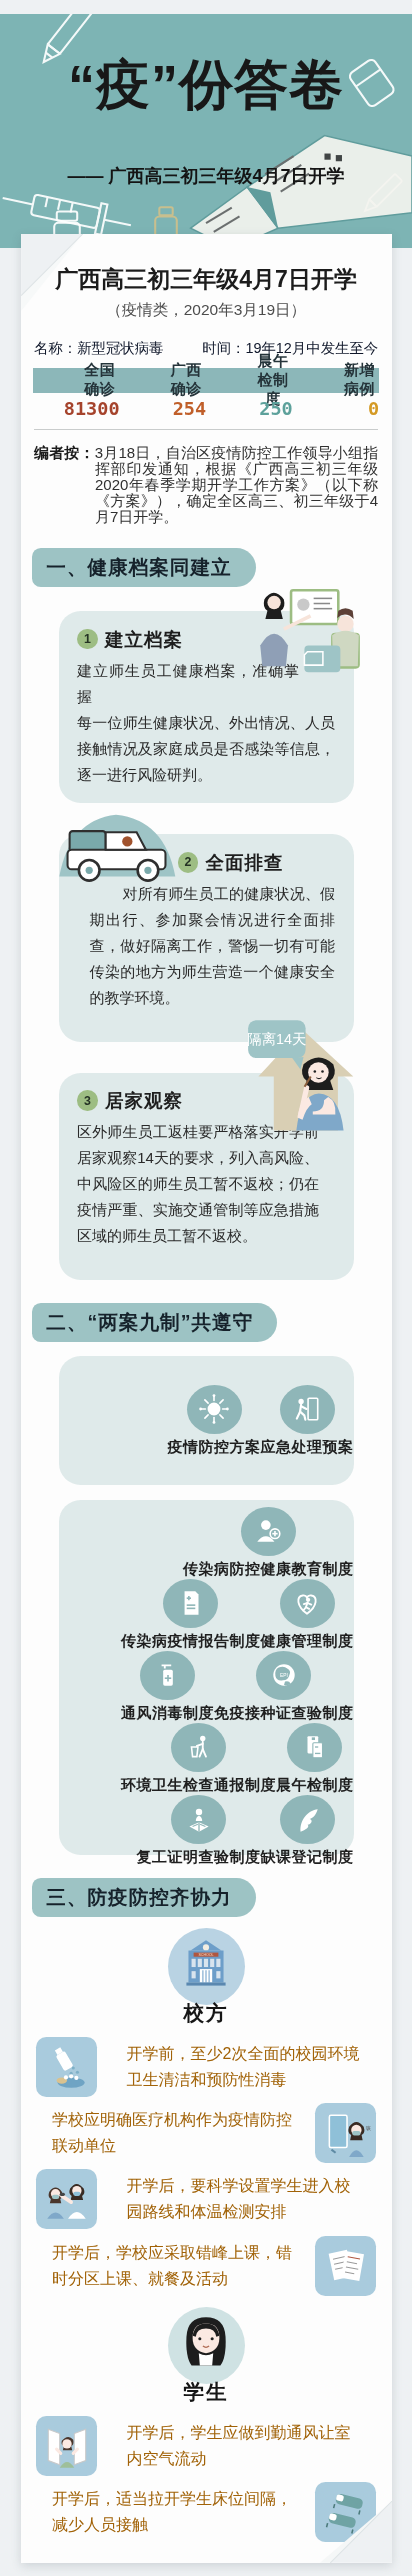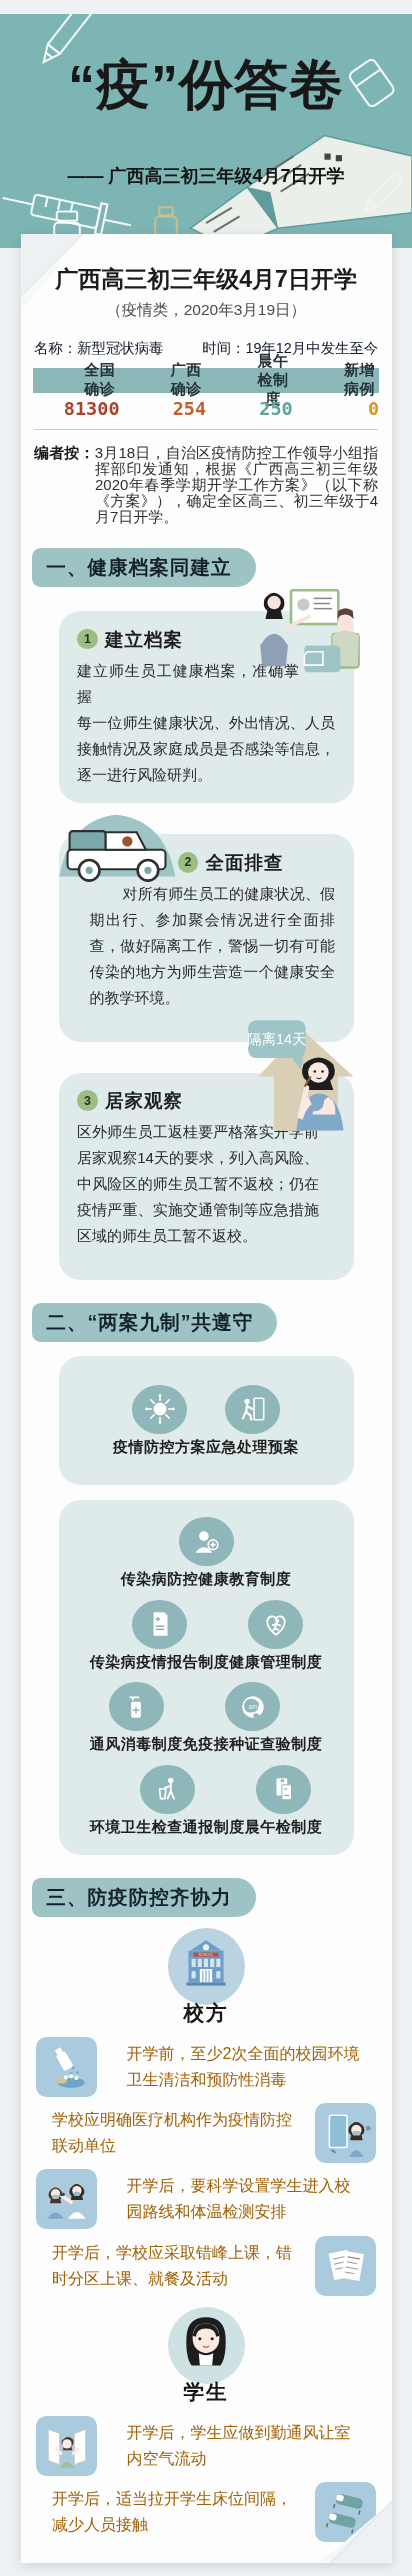--- a/index.html
+++ b/index.html
@@ -56,21 +56,21 @@
   #card2 .sec-body{text-indent:2.2em;}
   #card3{margin-top:31px;}
   #card3 .sec-body{width:242px;}
   .illo{position:absolute;}
 
   
   .oval-card{width:295px;margin:14.4px auto 0;background:#dfeaea;border-radius:21.6px;
         display:flex;flex-direction:column;justify-content:space-evenly;align-items:center;}
   #cardA{height:129px;}
   #cardB{height:355px;margin-top:14.4px;padding:7.2px 0;}
-  .oval-row{display:flex;width:100%;justify-content:center;}
+  .oval-row{display:flex;width:100%;justify-content:flex-end;}
   .oval-cell{display:flex;flex-direction:column;align-items:center;}
   .oval{width:55px;height:49px;border-radius:50%;background:#8fb6b8;display:flex;
         align-items:center;justify-content:center;}
   .oval svg{width:30px;height:30px;}
   .oval-cell label{margin-top:4.1px;font-size:15px;font-weight:bold;color:#1f1f1f;letter-spacing:0.5px;}
 
   
   .group-head{margin:11.3px auto 0;width:100%;text-align:center;height:98px;position:relative;}
   .group-circle{width:77px;height:77px;border-radius:50%;margin:0 auto;display:flex;
         align-items:center;justify-content:center;}
@@ -416,20 +416,45 @@
               <rect x="14" y="8" width="20" height="32" rx="2" fill="#fff"></rect>
               <rect x="22" y="10" width="6" height="5" fill="#8fb6b8"></rect>
               <rect x="24" y="20" width="18" height="28" rx="2" fill="#fff" stroke="#8fb6b8" stroke-width="2"></rect>
               <g stroke="#8fb6b8" stroke-width="2.5">
                   <line x1="28" y1="40" x2="38" y2="40"></line>
                   <line x1="28" y1="28" x2="34" y2="28"></line>
                 </g>
             </svg>
           </div>
           <label>晨午检制度</label>
+        </div>
+      </div>
+      <div class="oval-row">
+        <div class="oval-cell">
+          <div class="oval">
+            <svg viewBox="0 0 56 56">
+              <circle cx="28" cy="13" r="6" fill="#fff"></circle>
+              <path d="M28 20 q6 2 6 10 h-12 q0 -8 6 -10" fill="#fff"></path>
+              <path d="M10 40 L28 32 L46 40 L28 50 Z" fill="#fff"></path>
+              <path d="M28 32 L28 50" stroke="#8fb6b8" stroke-width="2.5"></path>
+              <g stroke="#8fb6b8" stroke-width="2">
+                  <line x1="16" y1="40" x2="26" y2="36"></line>
+                  <line x1="40" y1="40" x2="30" y2="36"></line>
+                </g>
+            </svg>
+          </div>
+          <label>复工证明查验制度</label>
+        </div>
+        <div class="oval-cell">
+          <div class="oval">
+            <svg viewBox="0 0 56 56">
+              <path d="M16 50 C14 28 30 10 48 8 C44 20 40 24 33 26 C40 28 36 36 29 37 C34 41 25 47 16 50 Z" fill="#fff"></path>
+            </svg>
+          </div>
+          <label>缺课登记制度</label>
         </div>
       </div>
     </div>
 
     
     <div class="pill">
       <span>三、防疫防控齐协力</span>
     </div>
 
     <div class="group-head">

